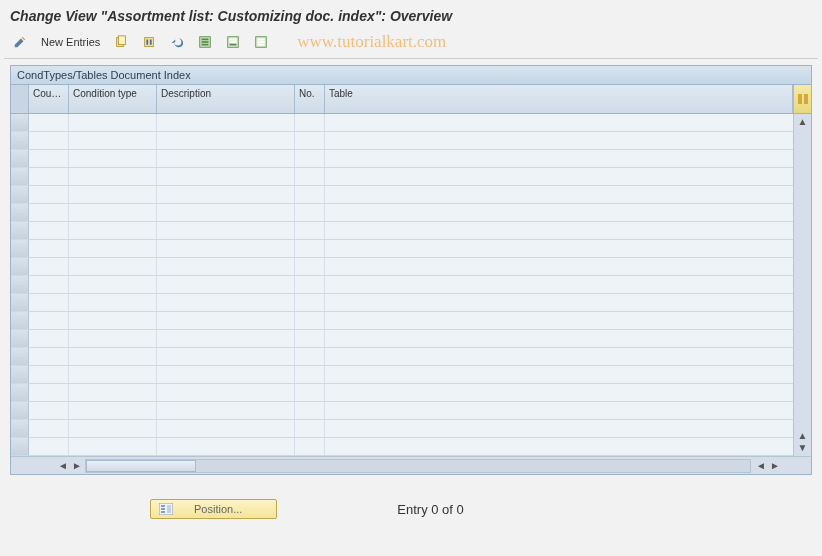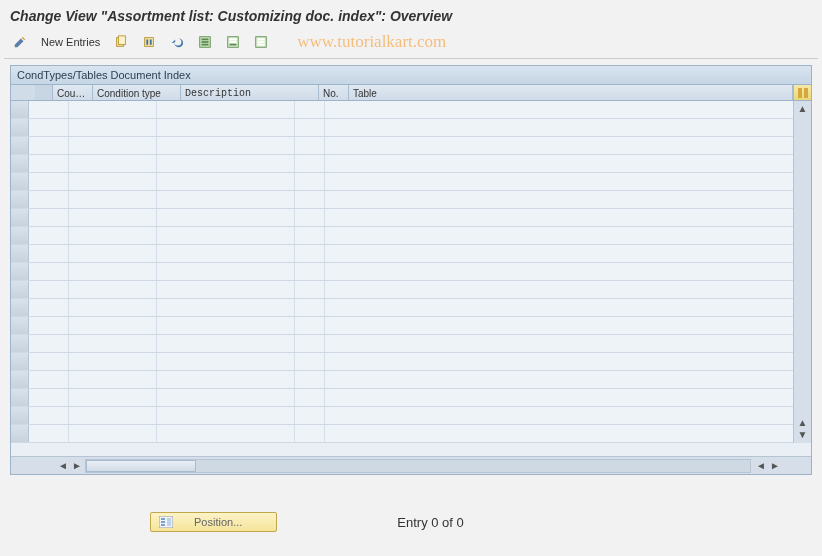--- a/index.html
+++ b/index.html
@@ -44,21 +44,21 @@
       font-size: 17px;
       font-family: Georgia, serif;
       opacity: 0.55;
     }
     .divider {
       height: 1px;
       background: #ccc;
       margin: 0 4px 6px;
     }
     .panel {
-      margin: 4px 10px 13px;
+      margin: 4px 10px 0;
       border: 1px solid #9eb3c8;
       background: #e9eff5;
       height: 410px;
       display: flex;
       flex-direction: column;
     }
     .panel-header {
       background: linear-gradient(#d9e4ef, #c5d6e6);
       padding: 3px 6px;
       font-size: 11px;
@@ -68,42 +68,41 @@
     .grid-wrap {
       flex: 1;
       display: flex;
       flex-direction: column;
       position: relative;
     }
     .grid-header-row {
       display: flex;
       background: #d0dce8;
       border-bottom: 1px solid #9eb3c8;
-      height: 16px;
-      padding-left: 24px;
+      height: 29px;
     }
     .sel-col {
       width: 18px;
       background: #c8d6e4;
       border-right: 1px solid #a9bccf;
       flex-shrink: 0;
     }
     .col-h {
       padding: 3px 4px;
       border-right: 1px solid #a9bccf;
       font-size: 10px;
       color: #333;
       background: linear-gradient(#e0e9f2, #cfdbe8);
       overflow: hidden;
       white-space: nowrap;
       text-overflow: ellipsis;
     }
     .col-coun { width: 40px; }
     .col-cond { width: 88px; }
-    .col-desc { width: 138px; font-family: Liberation Mono, monospace; }
+    .col-desc { width: 138px; }
     .col-no   { width: 30px; }
     .col-table{ flex: 1; }
     .config-col {
       width: 18px;
       background: linear-gradient(#f6e9a8, #e8d87c);
       border-left: 1px solid #a9bccf;
       display:flex; align-items:center; justify-content:center;
       flex-shrink: 0;
     }
     .grid-body {

